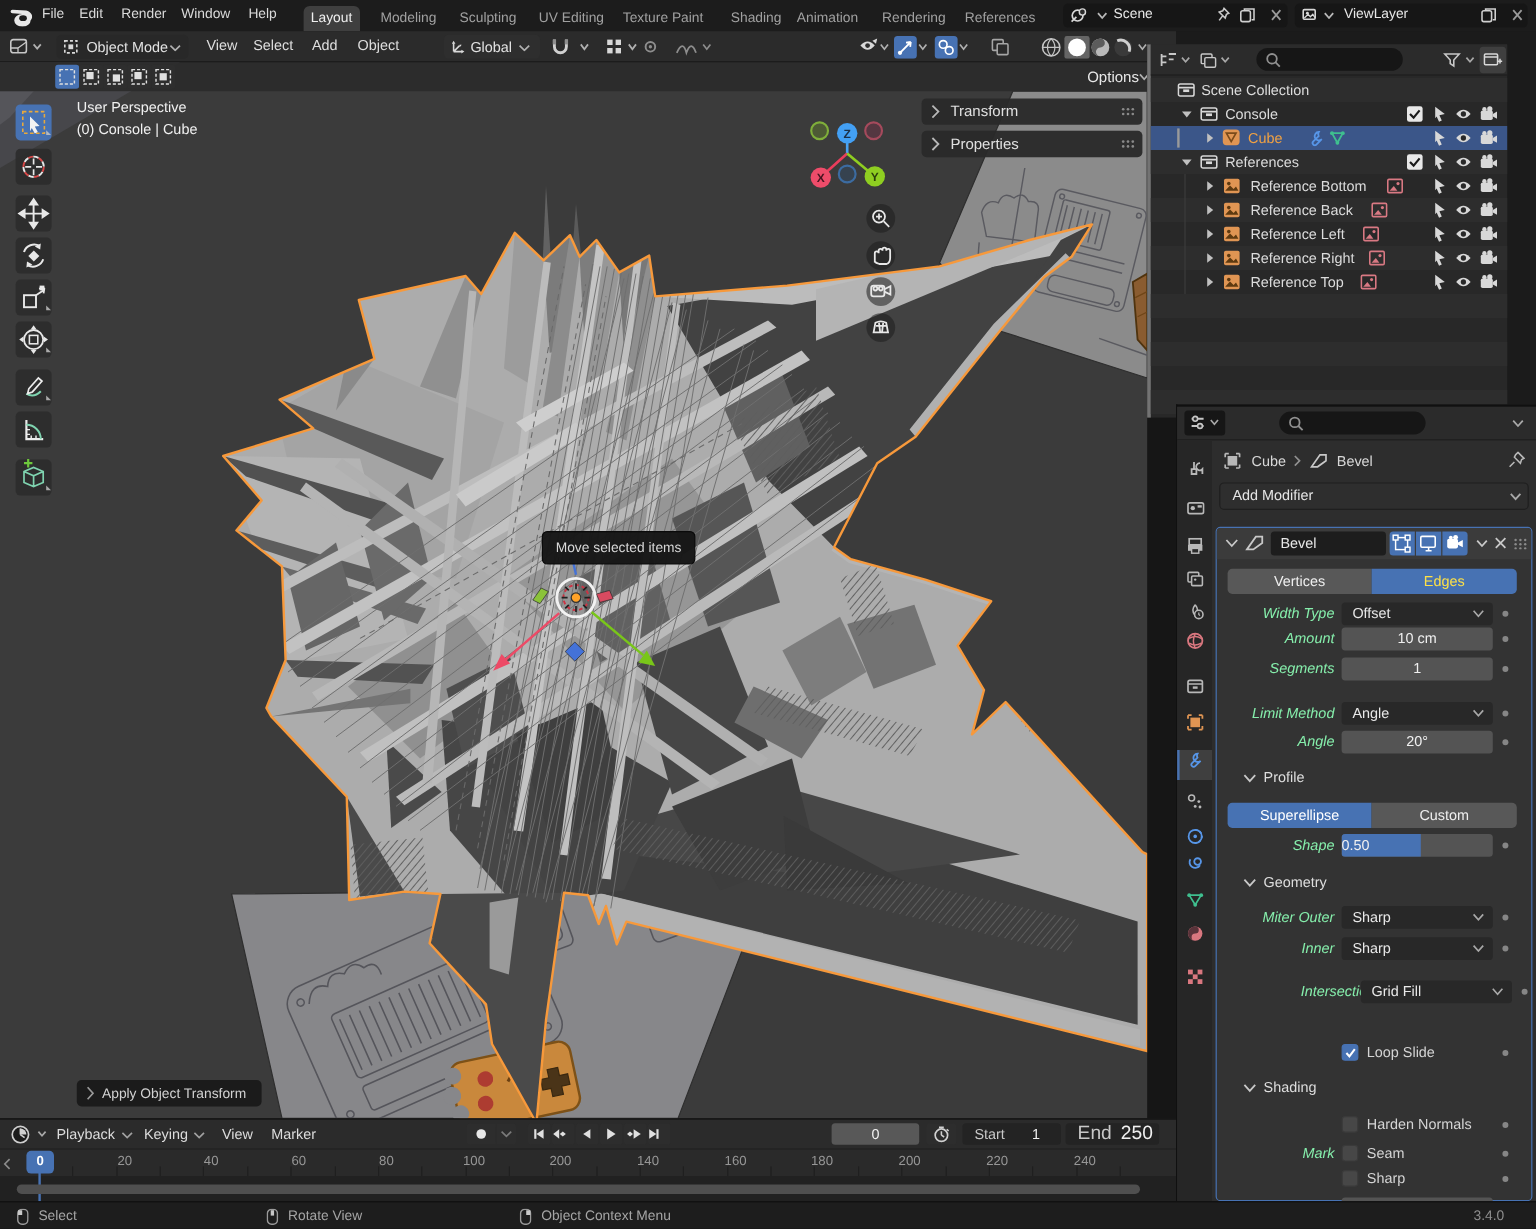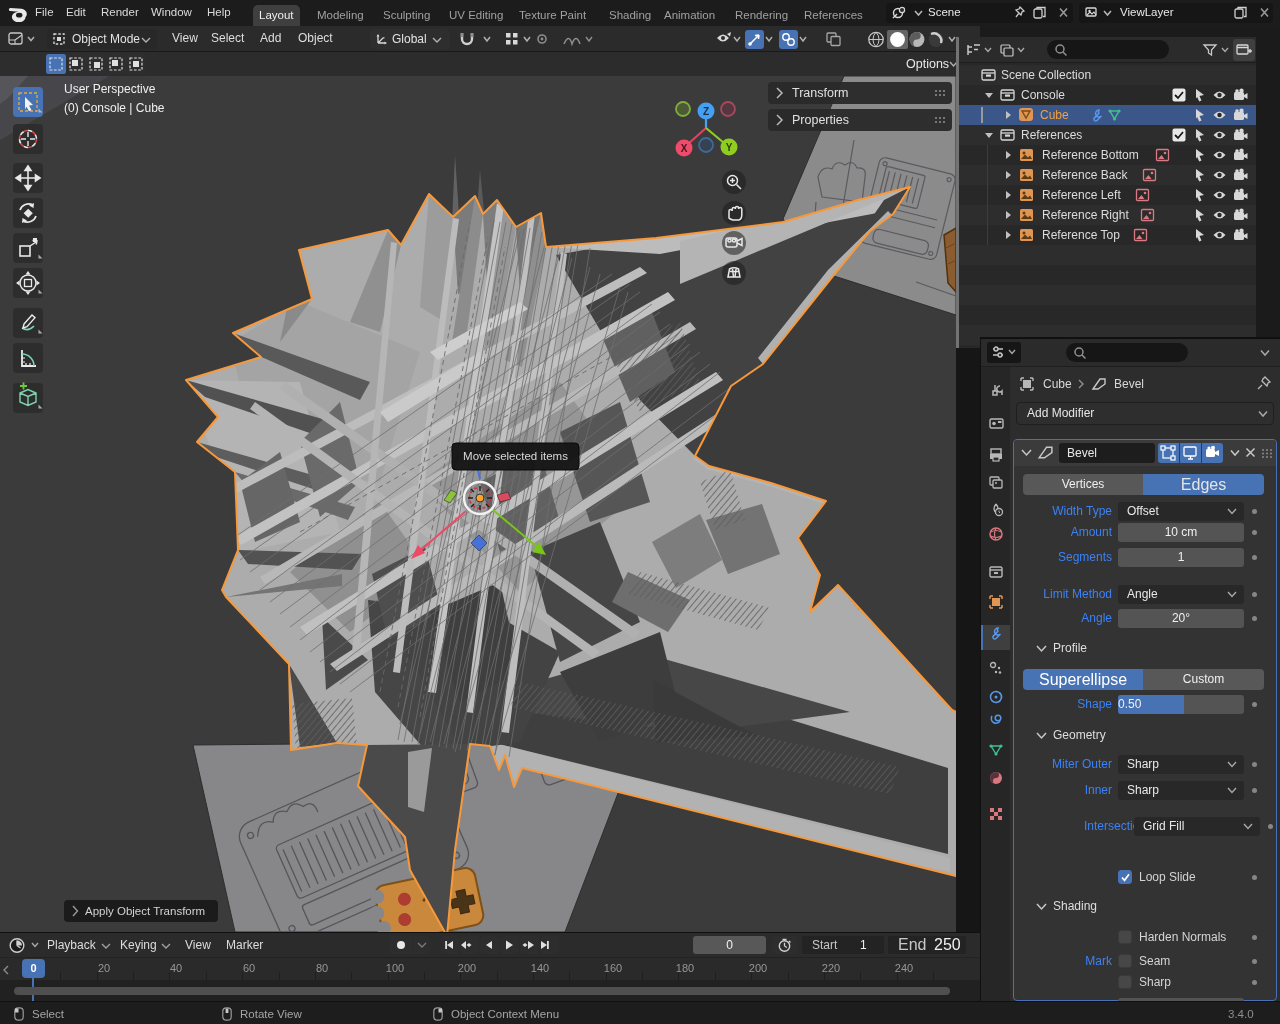--- a/index.html
+++ b/index.html
@@ -21,21 +21,21 @@
 #outliner{left:956px;top:26px;width:300px;height:311px;background:#282828;border-left:3px solid #737373;box-sizing:border-box;margin-top:11px;}
 #outlhead{position:absolute;left:0;top:0;width:100%;height:26px;background:#2b2b2b;border-bottom:1px solid #1d1d1d;box-sizing:border-box;}
 .orow{position:absolute;left:0;width:100%;height:20px;font-size:12px;line-height:20px;color:#dcdcdc;}
 .orow.alt{background:#2d2d2d;}
 .orow.sel{background:#3b5689;}
 
 #props{left:980px;top:337px;width:300px;height:664px;background:#2d2d2d;border-left:1px solid #101010;border-top:2px solid #101010;box-sizing:border-box;}
 #propnav{position:absolute;left:0;top:28px;width:29px;height:634px;background:#262626;}
 #prophead{position:absolute;left:0;top:0;width:100%;height:28px;background:#2b2b2b;border-bottom:1px solid #1e1e1e;box-sizing:border-box;}
 .prow{position:absolute;height:19px;font-size:12px;}
-.plabel{position:absolute;right:169px;top:0;line-height:19px;color:#3b82f6;text-align:center;white-space:nowrap;}
+.plabel{position:absolute;right:169px;top:0;line-height:19px;color:#86efac;text-align:center;white-space:nowrap;font-style:italic;}
 .pfield{position:absolute;left:137px;top:0;width:126px;height:19px;border-radius:3px;background:#545454;color:#f0f0f0;text-align:center;line-height:19px;}
 .pdrop{position:absolute;left:137px;top:0;width:126px;height:19px;border-radius:3px;background:#282828;color:#e8e8e8;line-height:19px;padding-left:9px;box-sizing:border-box;}
 .pdot{position:absolute;left:271px;top:7px;width:5px;height:5px;border-radius:3px;background:#868686;}
 .pcheck{position:absolute;left:137px;top:2px;width:14px;height:14px;border-radius:3px;background:#474747;border:1px solid #3a3a3a;box-sizing:border-box;}
 .pchecklbl{position:absolute;left:158px;top:0;line-height:18px;color:#d4d4d4;}
 
 #timeline{left:0;top:932px;width:980px;height:69px;background:#2b2b2b;border-top:1px solid #101010;box-sizing:border-box;}
 #tlhead{position:absolute;left:0;top:0;width:100%;height:24px;font-size:12px;}
 #tlruler{position:absolute;left:0;top:24px;width:100%;height:23px;background:#2a2a2a;border-top:1px solid #222;box-sizing:border-box;}
 #tlbottom{position:absolute;left:0;top:47px;width:100%;height:22px;background:#212121;}
@@ -949,21 +949,21 @@
           <circle cx="10" cy="2" r="1"></circle>
           <circle cx="2" cy="5.5" r="1"></circle>
           <circle cx="6" cy="5.5" r="1"></circle>
           <circle cx="10" cy="5.5" r="1"></circle>
           <circle cx="2" cy="9" r="1"></circle>
           <circle cx="6" cy="9" r="1"></circle>
           <circle cx="10" cy="9" r="1"></circle>
         </g>
       </svg>
 <div class="abs" style="left:42px;top:135px;width:120px;height:21px;background:#585858;border-radius:4px 0 0 4px;text-align:center;line-height:21px;font-size:12px;color:#efefef">Vertices</div>
-<div class="abs" style="left:162px;top:135px;width:121px;height:21px;background:#4772b3;border-radius:0 4px 4px 0;text-align:center;line-height:21px;font-size:16px;color:#e5e5e5">Edges</div>
+<div class="abs" style="left:162px;top:135px;width:121px;height:21px;background:#4772b3;border-radius:0 4px 4px 0;text-align:center;line-height:21px;font-size:12px;color:#fde047">Edges</div>
 <div class="prow" style="left:0;top:163px;width:300px">
         <span class="plabel">Width Type</span>
         <span class="pdrop">Offset<svg class="abs" style="right:7px;top:6px;position:absolute" width="10" height="7" viewBox="0 0 10 7">
             <path d="M1,1 l4,4.5 4,-4.5" stroke="#a8a8a8" stroke-width="1.4" fill="none"></path>
           </svg></span>
         <span class="pdot"></span>
       </div>
 <div class="prow" style="left:0;top:184px;width:300px">
         <span class="plabel">Amount</span>
         <span class="pfield">10 cm</span>
@@ -985,21 +985,21 @@
         <span class="plabel">Angle</span>
         <span class="pfield">20°</span>
         <span class="pdot"></span>
       </div>
 <div class="prow" style="left:0;top:300px;width:345px">
         <svg class="abs" style="left:55px;top:5px" width="11" height="9" viewBox="0 0 11 9">
           <path d="M1,2 l4.5,5 4.5,-5" stroke="#c8c8c8" stroke-width="1.5" fill="none"></path>
         </svg>
         <span class="abs txt" style="left:72px;top:2px;color:#dedede">Profile</span>
       </div>
-<div class="abs" style="left:42px;top:330px;width:120px;height:21px;background:#4772b3;border-radius:4px 0 0 4px;text-align:center;line-height:21px;font-size:16px;color:#fff">Superellipse</div>
+<div class="abs" style="left:42px;top:330px;width:120px;height:21px;background:#4772b3;border-radius:4px 0 0 4px;text-align:center;line-height:21px;font-size:12px;color:#fff">Superellipse</div>
 <div class="abs" style="left:162px;top:330px;width:121px;height:21px;background:#585858;border-radius:0 4px 4px 0;text-align:center;line-height:21px;font-size:12px;color:#efefef">Custom</div>
 <div class="prow" style="left:0;top:356px;width:300px">
         <span class="plabel">Shape</span>
         <span class="pfield" style="background:#545454;overflow:hidden">
           <span class="abs" style="left:0;top:0;width:66px;height:19px;background:#4772b3"></span>
           <span class="abs" style="left:0;width:126px;text-align:left">0.50</span>
         </span>
         <span class="pdot"></span>
       </div>
 <div class="prow" style="left:0;top:387px;width:300px">

